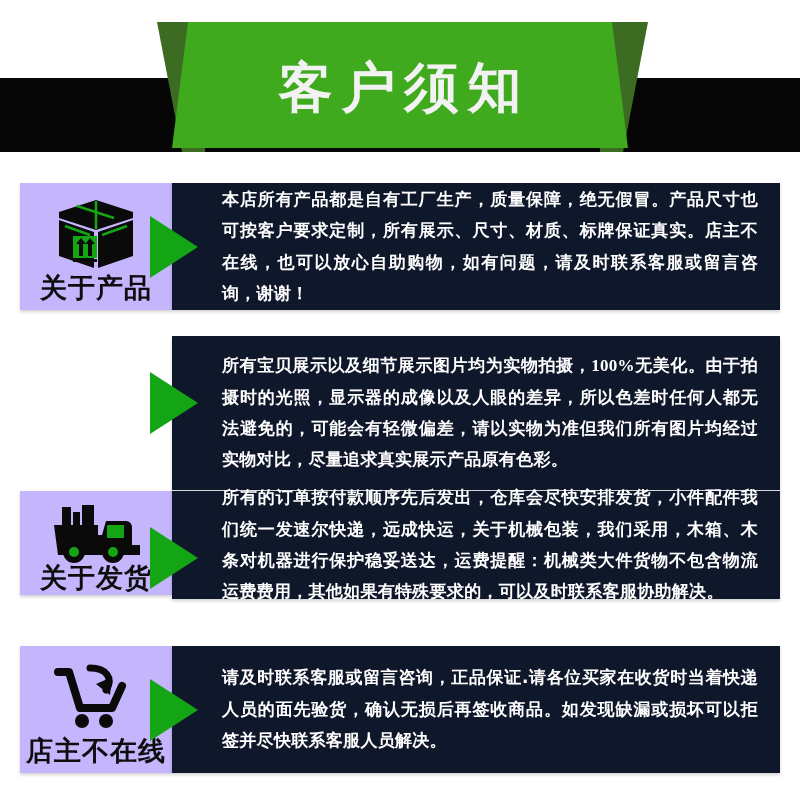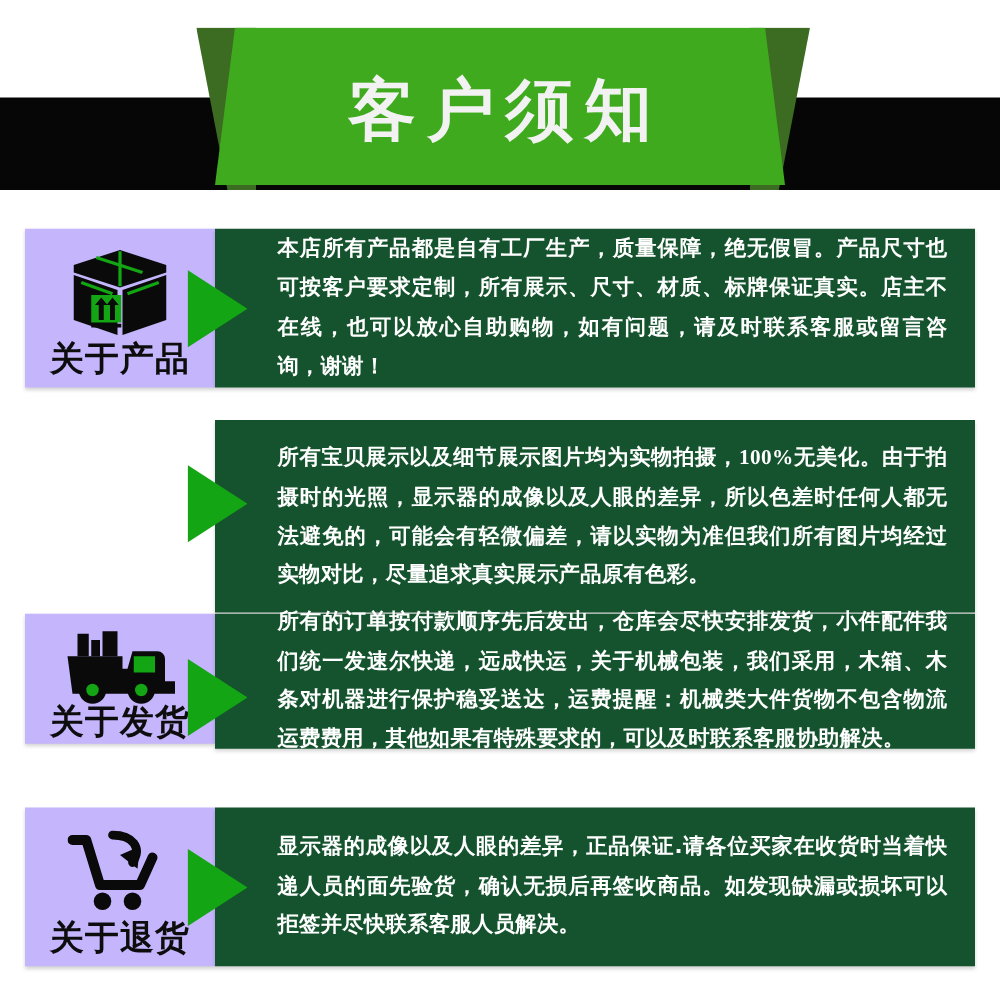--- a/index.html
+++ b/index.html
@@ -119,21 +119,21 @@
     left: 150px;
     width: 48px;
     background: #13a513;
     clip-path: polygon(0% 0%, 100% 50%, 0% 100%);
     z-index: 3;
   }
   .text-panel {
     position: absolute;
     left: 172px;
     width: 608px;
-    background: #14532d;
+    background: #0f172a;
     box-shadow: 0 2px 3px rgba(0,0,0,0.18);
     box-sizing: border-box;
     display: flex;
     align-items: center;
     z-index: 1;
   }
   .panel-text {
     color: #ffffff;
     font-size: 17px;
     font-weight: bold;
@@ -246,19 +246,19 @@
           <path d="M4 8 h11 l11 36 h32 l10 -22"></path>
         </g>
         <g fill="none" stroke="#0a0a0a" stroke-width="7" stroke-linecap="round">
           <path d="M36 4 C 52 4, 60 14, 52 26"></path>
         </g>
         <path d="M56 31 L42 20 L58 13 Z" fill="#0a0a0a"></path>
         <circle cx="28" cy="57" r="7" fill="#0a0a0a"></circle>
         <circle cx="52" cy="57" r="7" fill="#0a0a0a"></circle>
       </svg>
     </div>
-    <div class="icon-label">关于退货</div>
-  </div>
-  <div class="arrow-chevron"></div>
-  <div class="text-panel">
-    <div class="panel-text">显示器的成像以及人眼的差异，正品保证.请各位买家在收货时当着快递人员的面先验货，确认无损后再签收商品。如发现缺漏或损坏可以拒签并尽快联系客服人员解决。</div>
+    <div class="icon-label">店主不在线</div>
+  </div>
+  <div class="arrow-chevron"></div>
+  <div class="text-panel">
+    <div class="panel-text">请及时联系客服或留言咨询，正品保证.请各位买家在收货时当着快递人员的面先验货，确认无损后再签收商品。如发现缺漏或损坏可以拒签并尽快联系客服人员解决。</div>
   </div>
 </div>
 
 </body></html>

